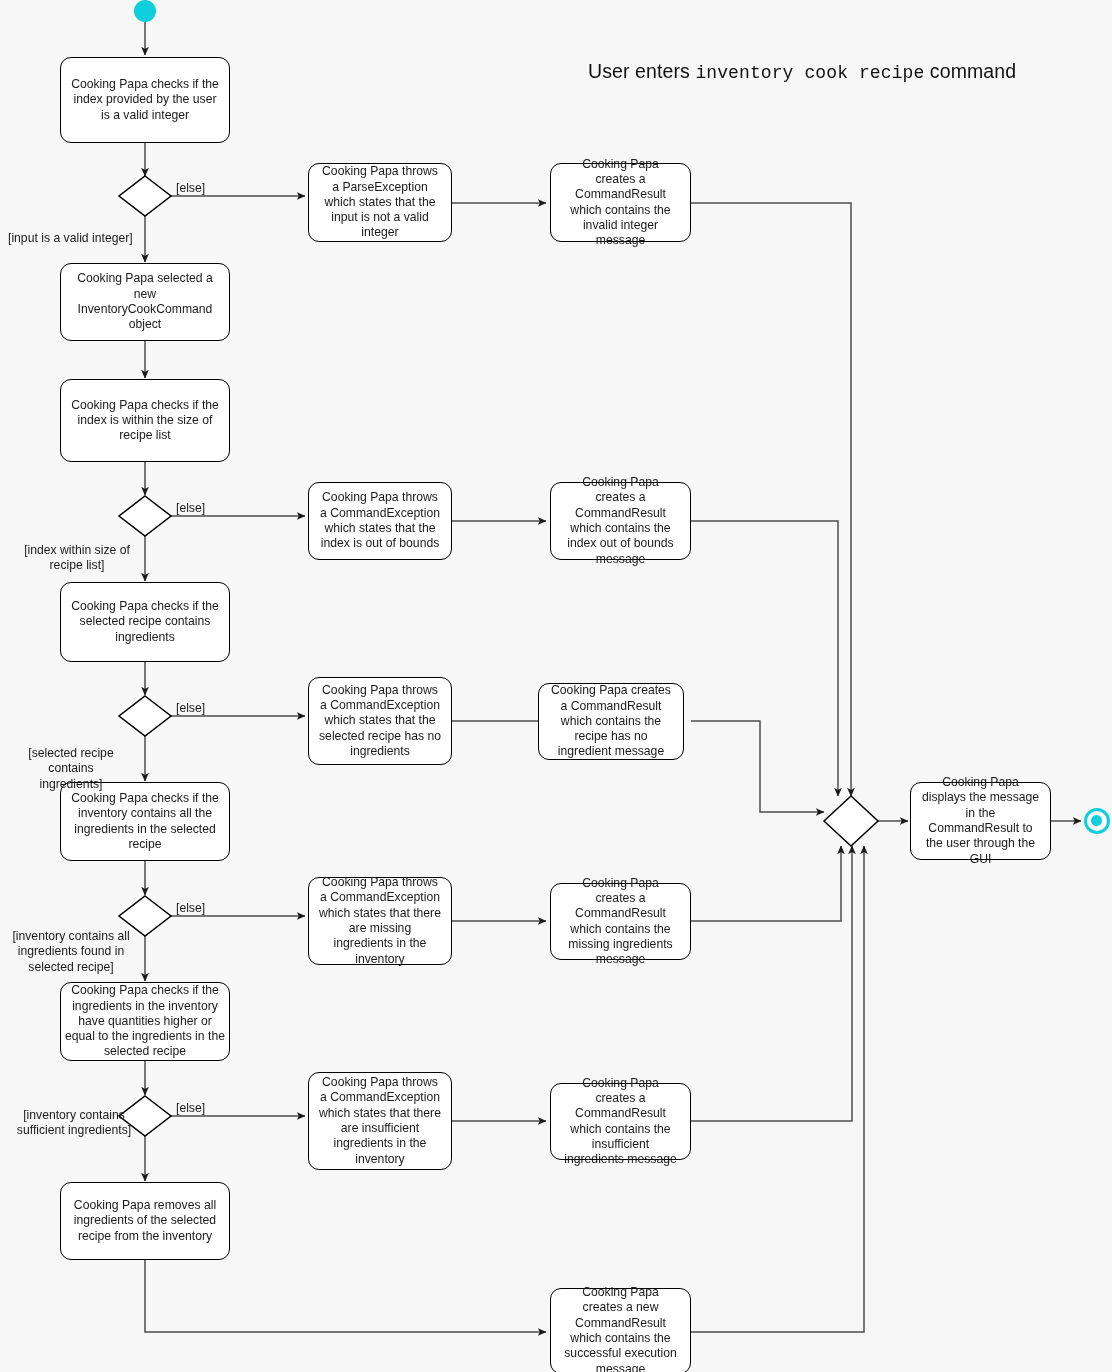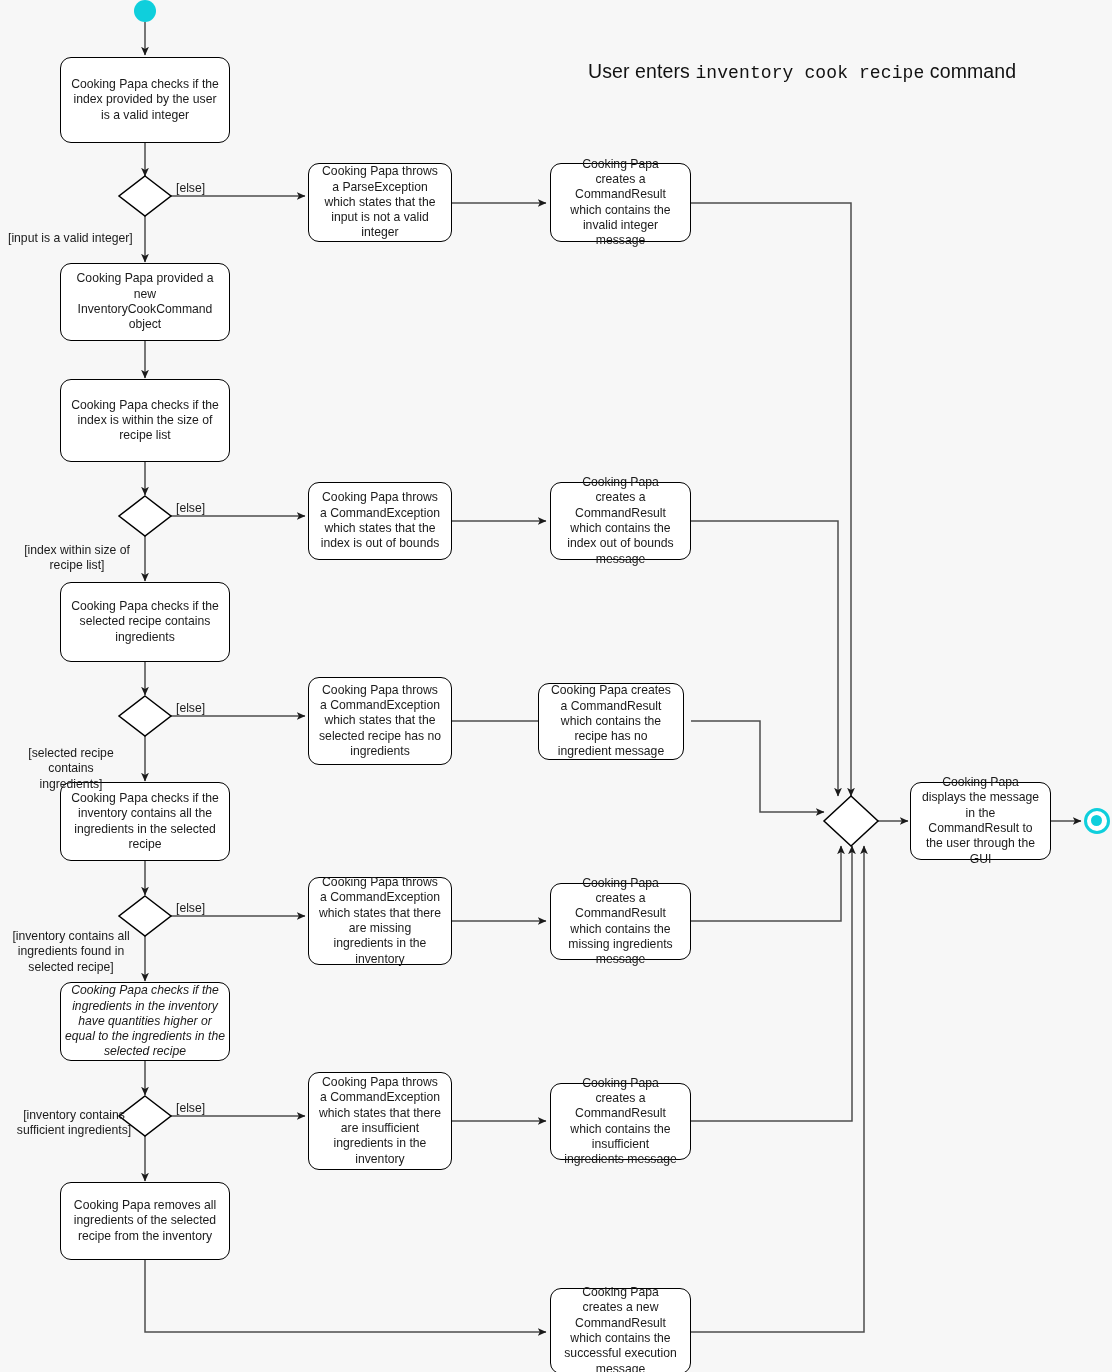--- a/index.html
+++ b/index.html
@@ -23,21 +23,21 @@
     display:flex;
     align-items:center;
     justify-content:center;
     text-align:center;
     color:#1a1a1a;
     font-size:12.2px;
     line-height:15.3px;
     padding:4px 10px;
     white-space:pre-line;
   }
-  .node.tight{padding:5px 3px;font-style:italic;}
+  .node.tight{padding:5px 3px;}
 
   .title{
     position:absolute;
     font-size:19.5px;
     color:#111;
     white-space:pre;
     letter-spacing:0.1px;
   }
   .title .mono{font-family:"Liberation Mono", monospace;font-size:18px;}
 
@@ -150,21 +150,21 @@
 
   <div class="title" style="left:588px;top:60px;"><span>User enters </span><span class="mono">inventory cook recipe</span><span> command</span></div>
 
   <div class="startnode" style="left:134px;top:0px;"></div>
   <div class="endnode" style="left:1084px;top:808px;">
     <span class="core"></span>
   </div>
 
   <div class="node" style="left:60px;top:57px;width:170px;height:86px;">Cooking Papa checks if the index provided by the user is a valid integer</div>
 
-  <div class="node" style="left:60px;top:263px;width:170px;height:78px;">Cooking Papa provided a new InventoryCookCommand object</div>
+  <div class="node" style="left:60px;top:263px;width:170px;height:78px;">Cooking Papa selected a new InventoryCookCommand object</div>
 
   <div class="node" style="left:60px;top:379px;width:170px;height:83px;">Cooking Papa checks if the index is within the size of recipe list</div>
 
   <div class="node" style="left:60px;top:782px;width:170px;height:79px;">Cooking Papa checks if the inventory contains all the ingredients in the selected recipe</div>
 
   <div class="node" style="left:60px;top:582px;width:170px;height:80px;">Cooking Papa checks if the selected recipe contains ingredients</div>
 
   <div class="node tight" style="left:60px;top:982px;width:170px;height:79px;">Cooking Papa checks if the ingredients in the inventory have quantities higher or equal to the ingredients in the selected recipe</div>
 
   <div class="node" style="left:60px;top:1182px;width:170px;height:78px;">Cooking Papa removes all ingredients of the selected recipe from the inventory</div>

